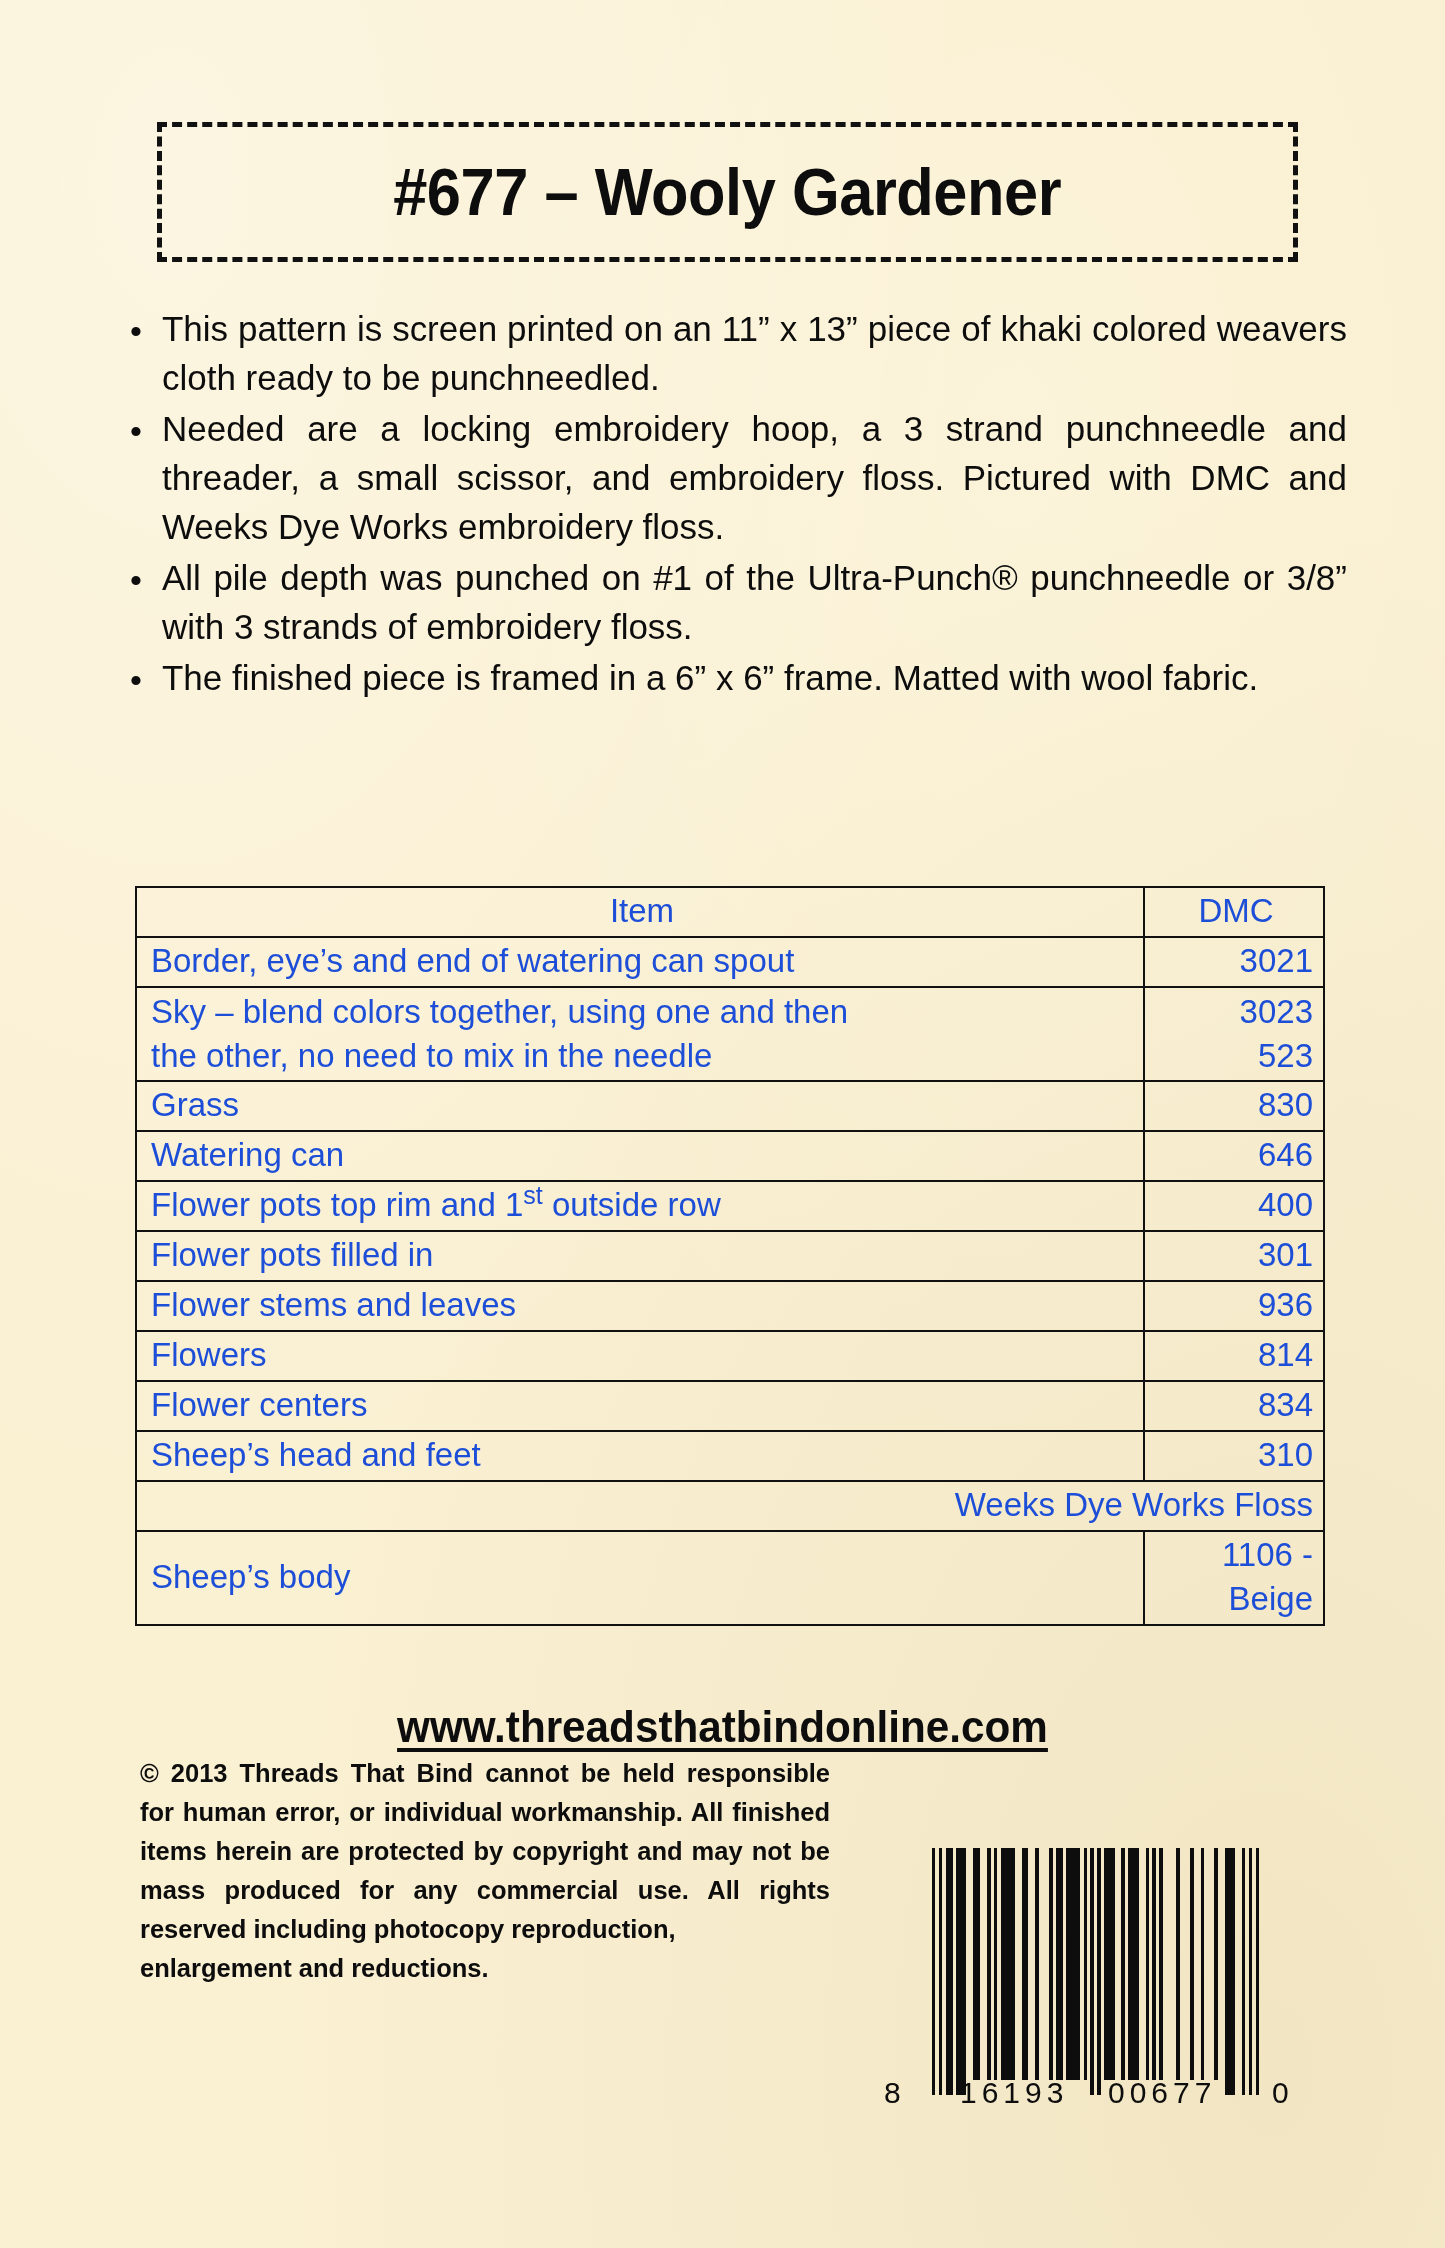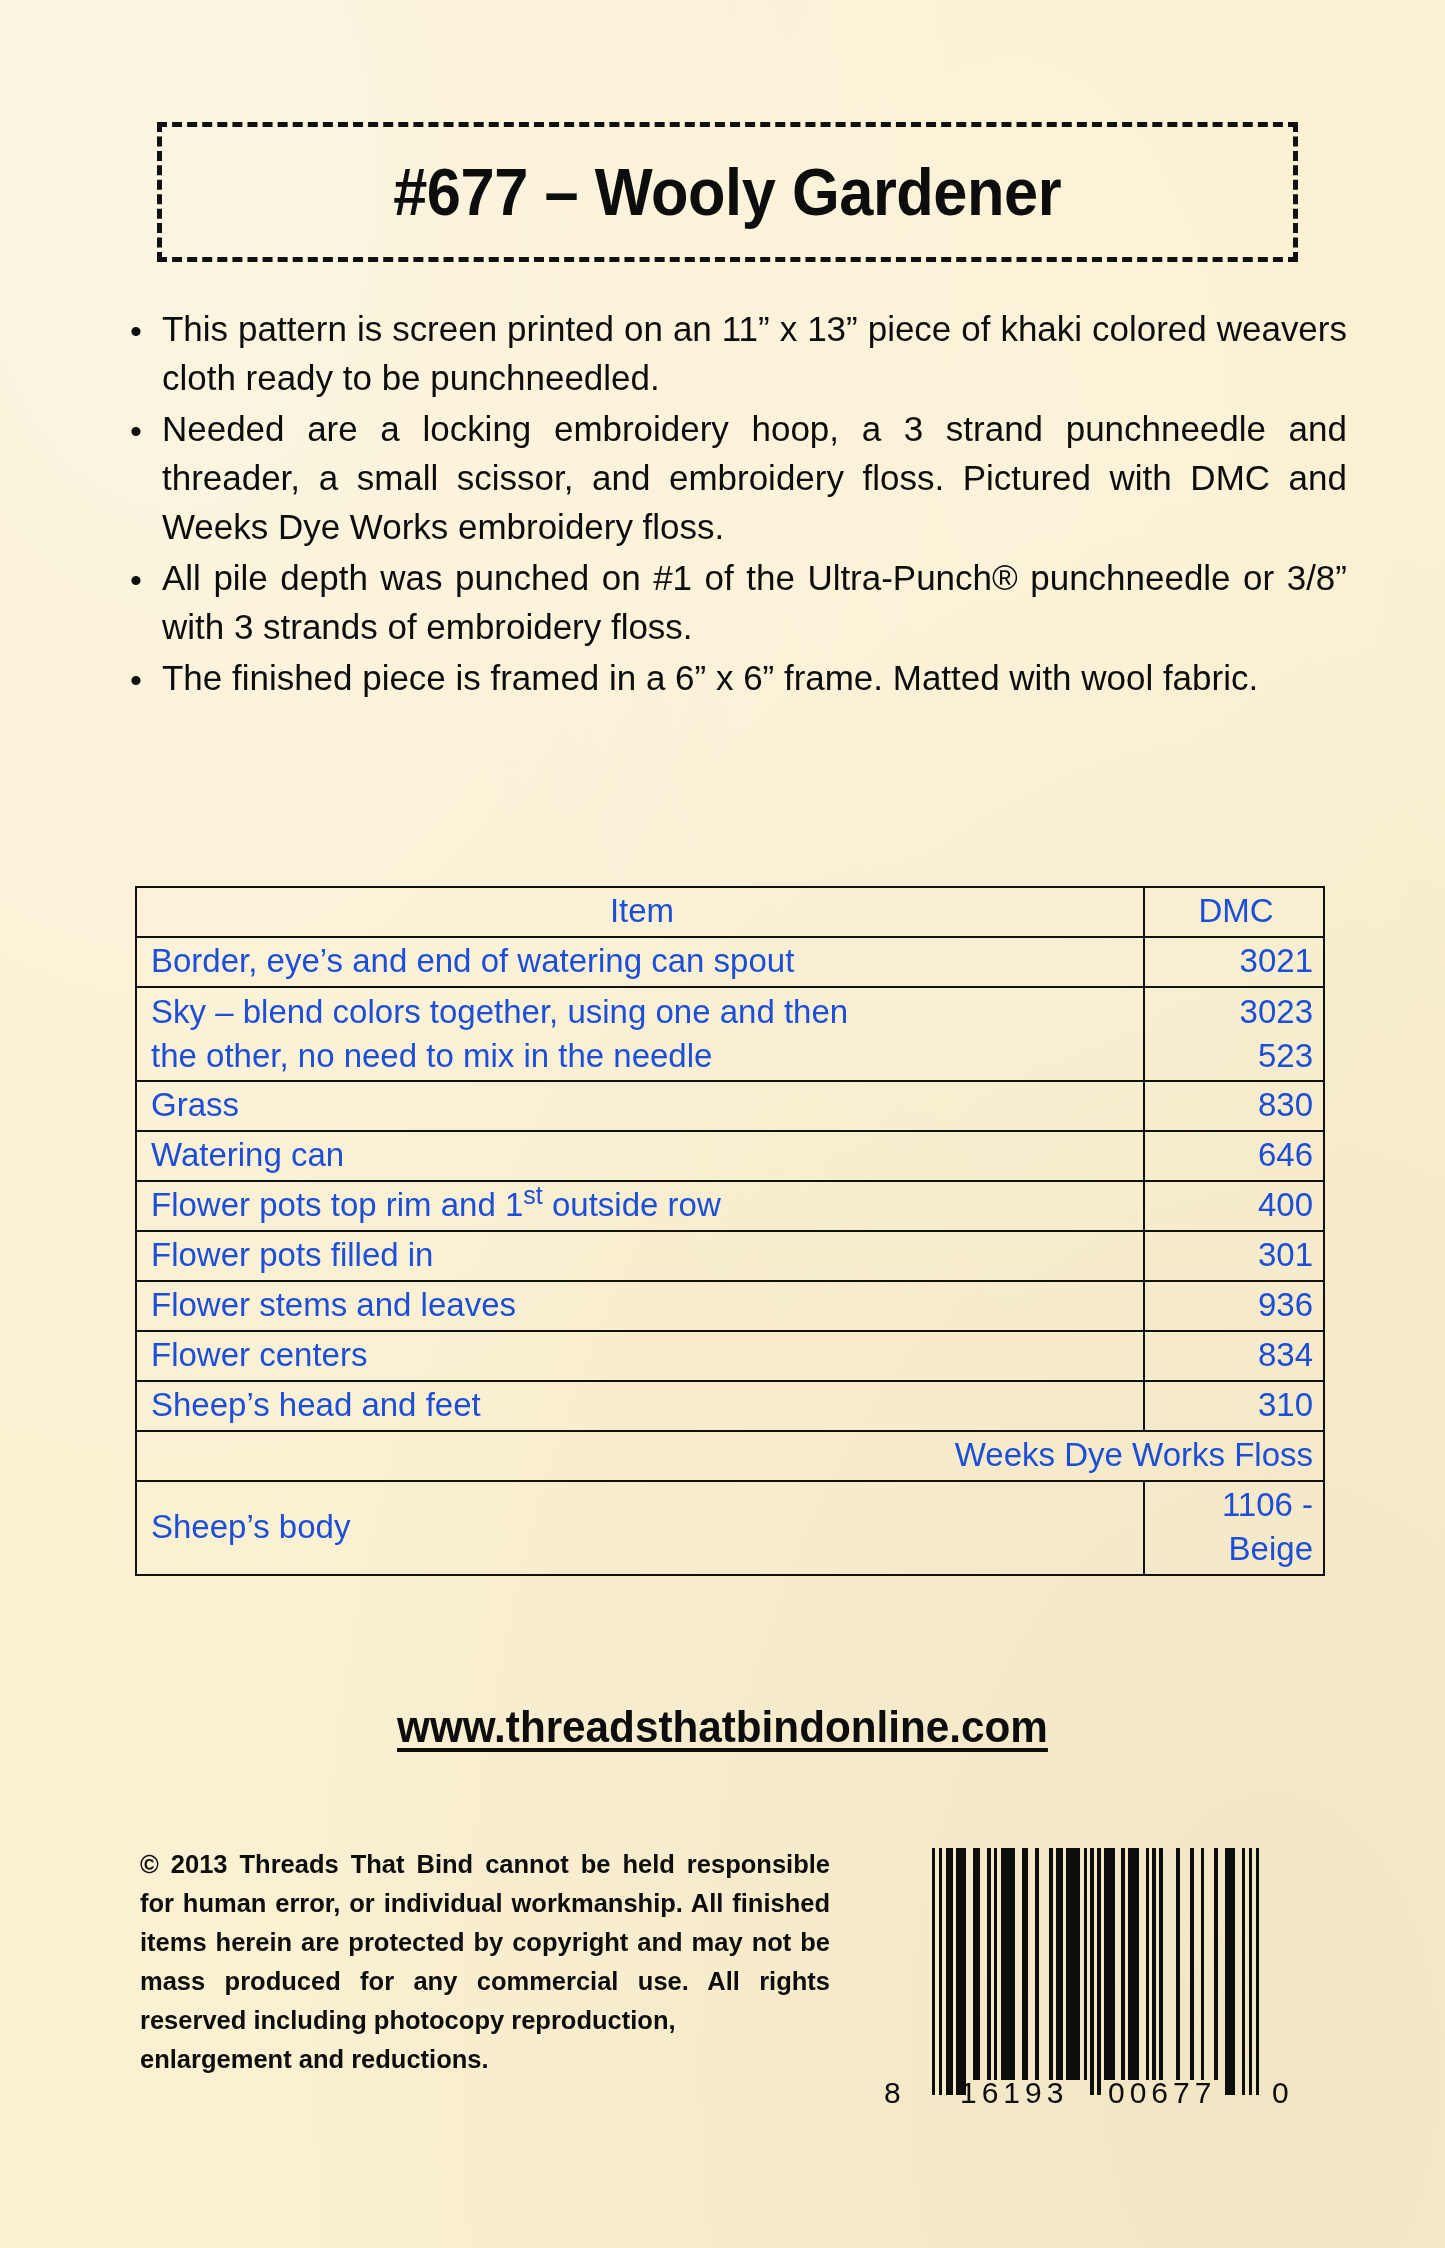--- a/index.html
+++ b/index.html
@@ -141,21 +141,21 @@
     text-decoration: underline;
     text-underline-offset: 6px;
     text-decoration-thickness: 4px;
     transform: scaleX(0.96);
   }
 
   
   .copyright {
     position: absolute;
     left: 140px;
-    top: 1845px;
+    top: 1754px;
     width: 690px;
     font-size: 25.5px;
     line-height: 39px;
     color: #0d0d0d;
     font-weight: bold;
     text-align: justify;
     text-justify: inter-word;
   }
   .copyright .lastline { display: block; text-align: left; }
 
@@ -284,20 +284,24 @@
       <tr>
         <td class="cell-item">Flower pots filled in</td>
         <td class="cell-dmc">301</td>
       </tr>
 
       <tr>
         <td class="cell-item">Flower stems and leaves</td>
         <td class="cell-dmc">936</td>
       </tr>
 
+      <tr>
+        <td class="cell-item">Flowers</td>
+        <td class="cell-dmc">814</td>
+      </tr>
 
       <tr>
         <td class="cell-item">Flower centers</td>
         <td class="cell-dmc">834</td>
       </tr>
 
       <tr>
         <td class="cell-item">Sheep’s head and feet</td>
         <td class="cell-dmc">310</td>
       </tr>

